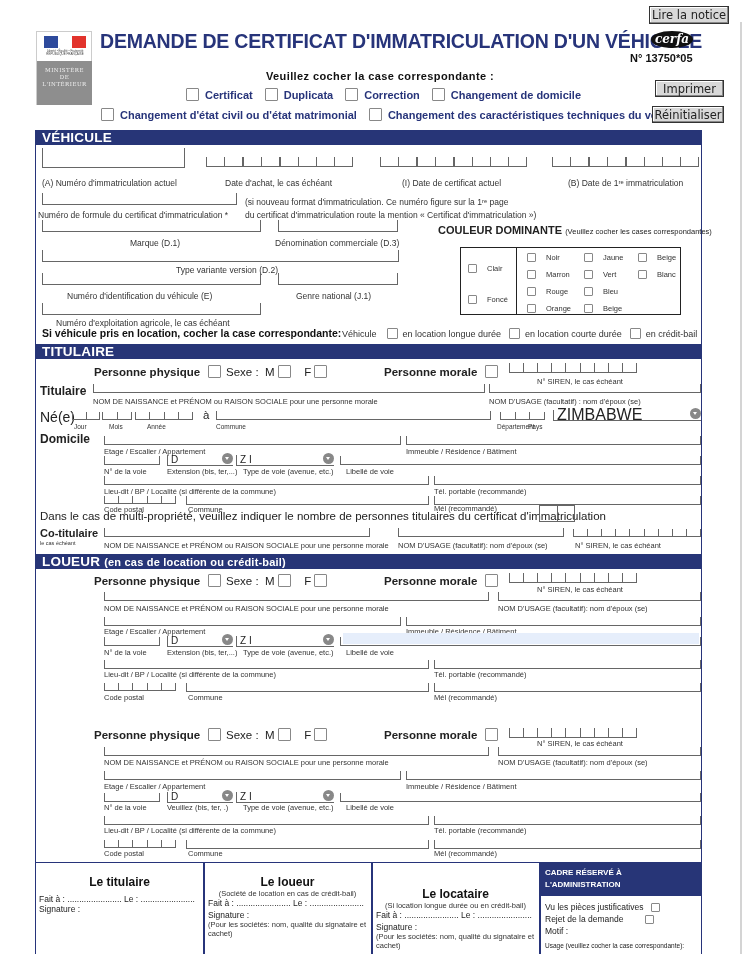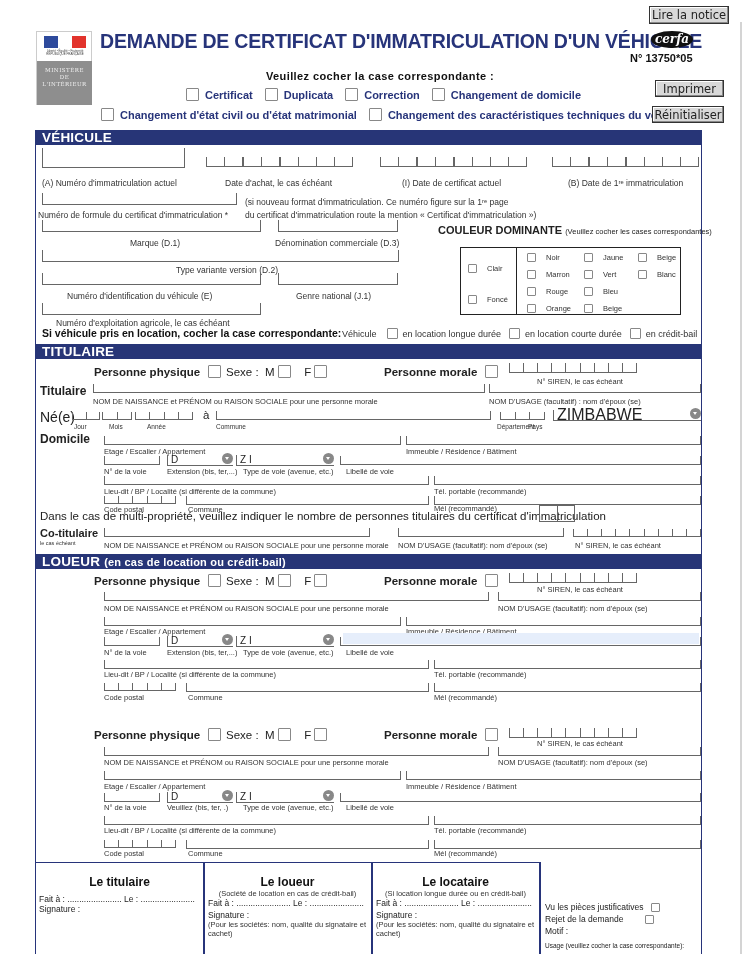--- a/index.html
+++ b/index.html
@@ -480,28 +480,32 @@
   </div>
   <div class="vsep" style="left:203px;top:862px;height:92px"></div>
   <div class="sig" style="left:204px;width:167px;padding-top:12px">
     <h3>Le loueur</h3>
     <div class="sub">(Société de location en cas de crédit-bail)</div>
     <div class="line">Fait à : ....................... Le : .......................</div>
     <div class="line" style="margin-top:2px">Signature :</div>
     <div class="note">(Pour les sociétés: nom, qualité du signataire  et cachet)</div>
   </div>
   <div class="vsep" style="left:371px;top:862px;height:92px"></div>
-  <div class="sig" style="left:372px;width:167px;padding-top:12px">
+  <div class="sig" style="left:372px;width:167px;padding-top:24px">
     <h3>Le locataire</h3>
     <div class="sub">(Si location longue durée ou en crédit-bail)</div>
     <div class="line">Fait à : ....................... Le : .......................</div>
     <div class="line" style="margin-top:2px">Signature :</div>
     <div class="note">(Pour les sociétés: nom, qualité du signataire et cachet)</div>
   </div>
   <div class="vsep" style="left:539px;top:862px;height:92px"></div>
+  <div class="admhead">
+      <div>CADRE RÉSERVÉ À</div>
+      <div>L'ADMINISTRATION</div>
+    </div>
   <div class="adm" style="left:545px;top:902px">
       <span>Vu les pièces justificatives</span>
       <span class="cb"></span>
     </div>
   <div class="adm" style="left:545px;top:914px">
       <span>Rejet de la demande</span>
       <span class="cb" style="margin-left:22px"></span>
     </div>
   <div class="adm" style="left:545px;top:926px">
       <span>Motif :</span>

